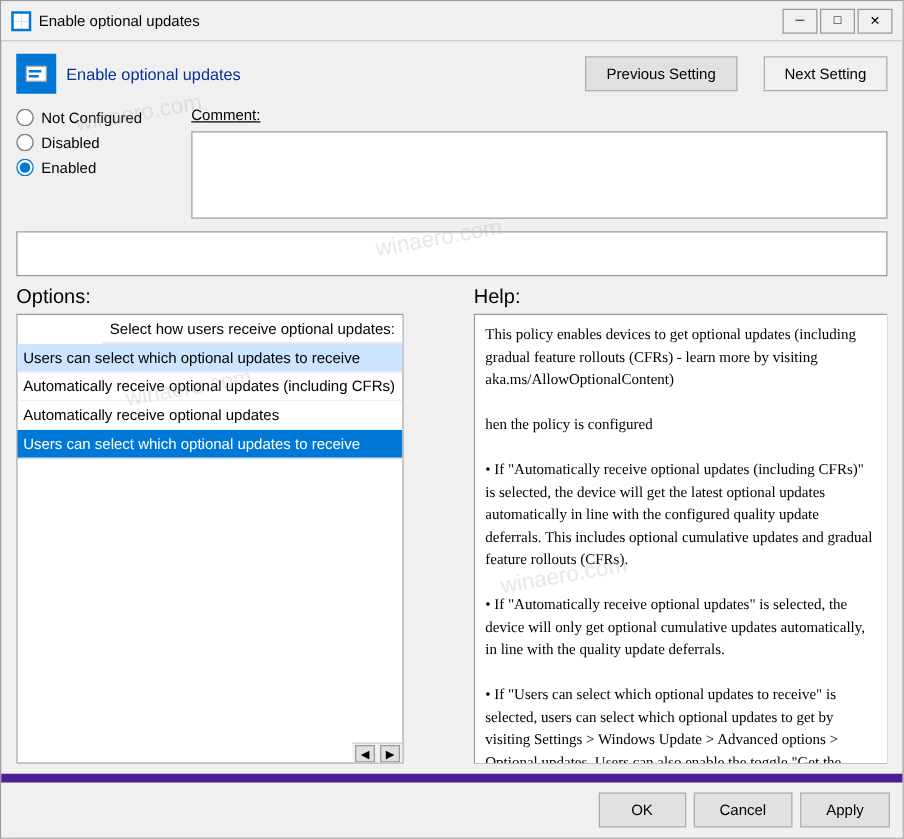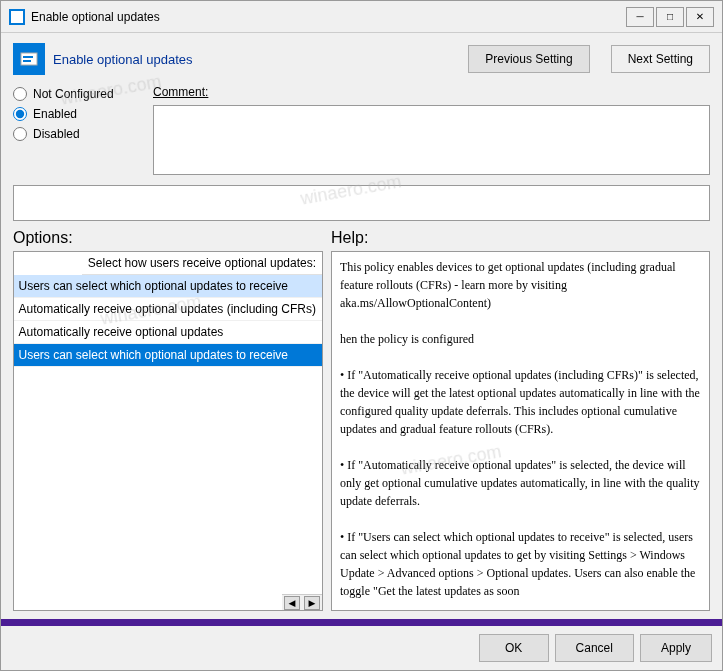--- a/index.html
+++ b/index.html
@@ -185,20 +185,21 @@
       flex-direction: column;
       width: 310px;
       flex-shrink: 0;
       overflow: hidden;
     }
     .help-col {
       flex: 1;
       display: flex;
       flex-direction: column;
       overflow: hidden;
+      margin-left: 48px;
     }
     .section-label {
       font-size: 16px;
       margin-bottom: 4px;
     }
     .options-panel {
       flex: 1;
       border: 1px solid #999;
       background: white;
       overflow: hidden;
@@ -304,26 +305,26 @@
       </div>
     </div>
 
     <div style="display:flex; flex-shrink:0; margin-bottom:6px;">
       <div class="radio-col">
         <div class="radio-item">
           <input type="radio" class="radio-input" name="config" style="">
           <label class="radio-label">Not Configured</label>
         </div>
         <div class="radio-item">
+          <input type="radio" class="radio-input" name="config" style="">
+          <label class="radio-label">Disabled</label>
+        </div>
+        <div class="radio-item">
           <input type="radio" class="radio-input" name="config" checked="" style="">
           <label class="radio-label">Enabled</label>
-        </div>
-        <div class="radio-item">
-          <input type="radio" class="radio-input" name="config" style="">
-          <label class="radio-label">Disabled</label>
         </div>
       </div>
       <div style="flex:1; display:flex; flex-direction:column; gap:4px;text-decoration:underline;">
         <span class="comment-label">Comment:</span>
         <textarea class="comment-box" style="flex: 1 1 0%; min-height: 70px; max-height: 80px;"></textarea>
       </div>
     </div>
 
     <div class="supported-row">
       <div class="supported-box">

